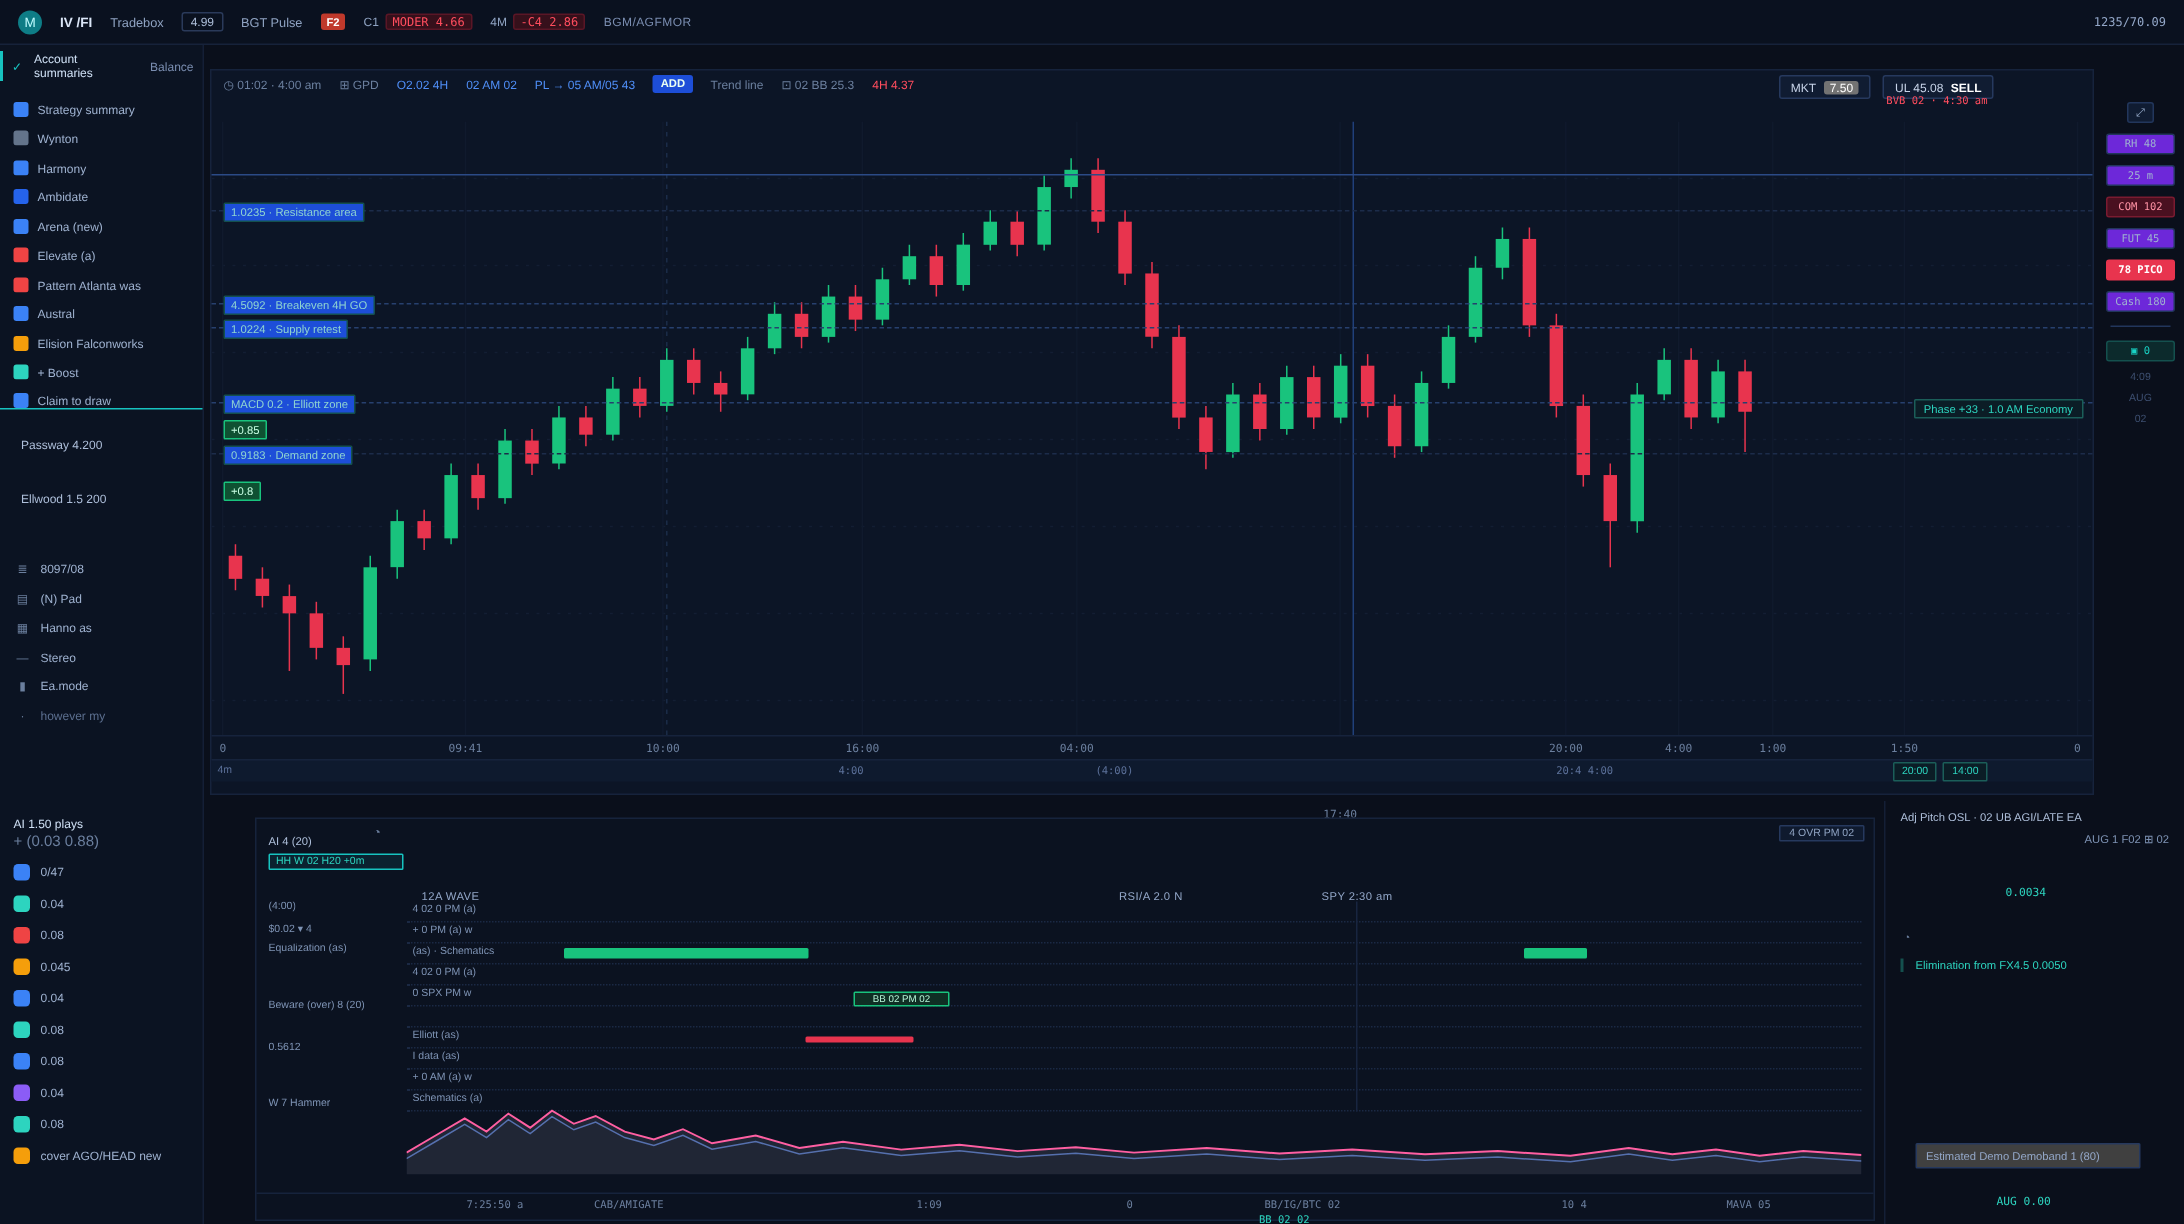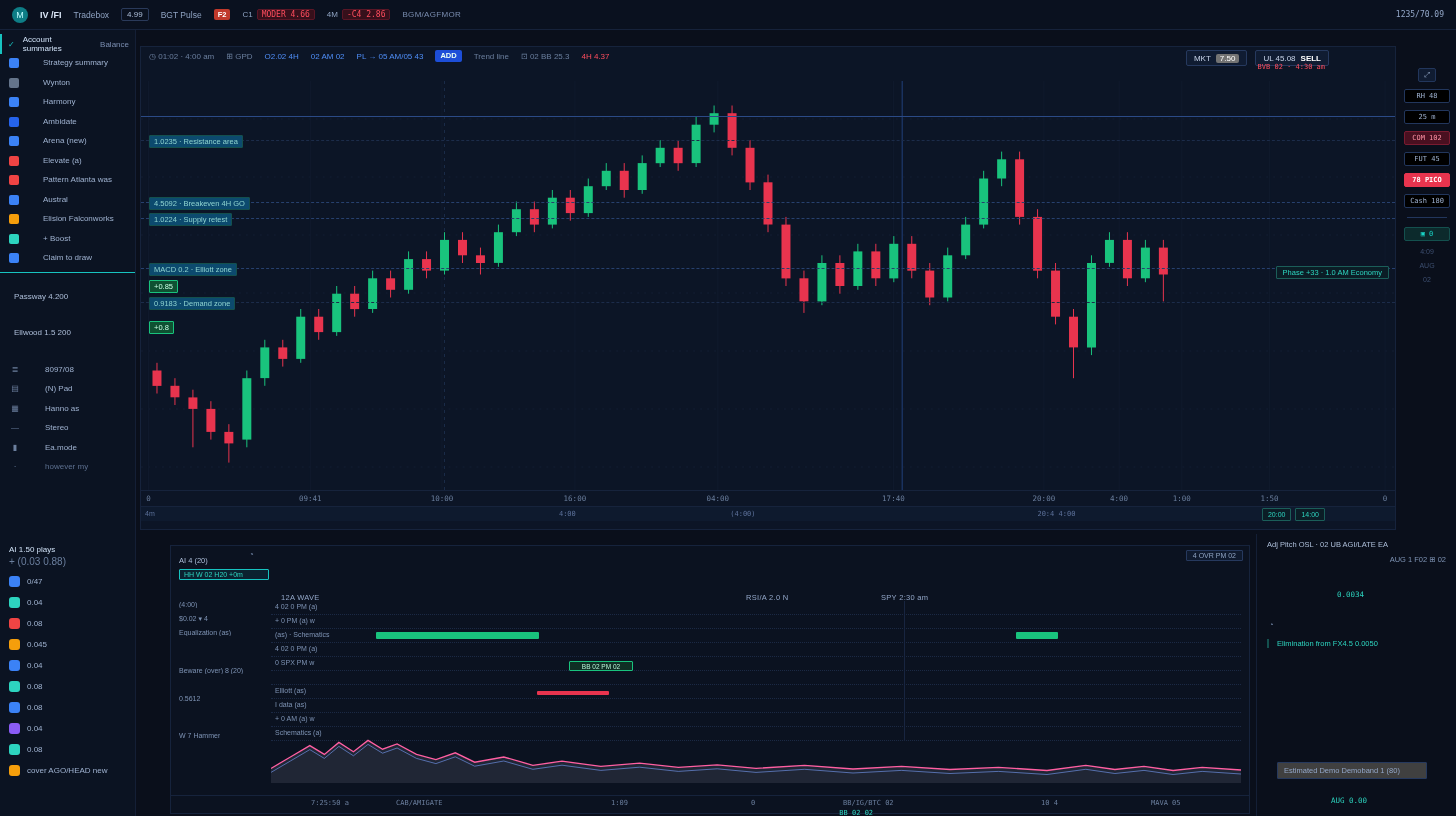--- a/index.html
+++ b/index.html
@@ -19,21 +19,21 @@
   .tb-path{color:#7a8db0;font-size:8px;letter-spacing:.3px}
   .tb-account{margin-left:auto;color:#93a7c8;font-size:8px;font-family:"DejaVu Sans Mono",monospace}
 
   
   .sidebar{position:absolute;left:0;top:30px;width:136px;height:786px;background:#0b1322;border-right:1px solid #141f36}
   .sb-tabs{display:flex;align-items:center;gap:8px;height:20px;padding:0 6px;border-left:2px solid #17c3c0;margin-top:4px}
   .sb-tab{font-size:8px;color:#cfe0f5}
   .sb-tab.dim{color:#7a8db0}
   .sb-tab-ico{color:#17c3c0;font-size:8px}
   .sb-list{margin-top:4px}
-  .sb-item{display:flex;align-items:flex-start;gap:24px;height:19.5px;padding:0 9px;color:#9fb2d0;font-size:8px;white-space:nowrap;overflow:hidden}
+  .sb-item{display:flex;align-items:flex-end;gap:6px;height:19.5px;padding:0 9px;color:#9fb2d0;font-size:8px;white-space:nowrap;overflow:hidden}
   .sb-ico{width:10px;height:10px;border-radius:2px;flex:0 0 auto}
   .sb-item.underline{border-bottom:1px solid #17c3c0}
   .sb-plans{margin-top:14px}
   .sb-plan{height:36px;padding:5px 0 0 14px;color:#aebfda;font-size:8px}
   .sb-tools{margin-top:6px}
   .tool-ico{color:#6b7f9e;width:12px;display:inline-block;text-align:center;font-size:8px;flex:0 0 auto}
   .sb-item.dim2{color:#5c6f8f}
 
   
   .watchlist{position:absolute;left:0;top:515px;right:0}
@@ -56,37 +56,37 @@
   .trade-btn .val-bold{color:#fff;font-weight:bold}
 
   .chart-area{position:absolute;left:0;top:34px;right:0;height:409px}
   #candles-svg{width:100%;height:100%;display:block}
   .overlay-layer{position:absolute;inset:0;pointer-events:none}
   .ovl{position:absolute;left:0;right:0;height:0}
   .ovl.line{border-top:1px solid #2b4a86}
   .ovl.chip-line{border-top:1px dashed #27406e}
   .ovl.chip{border-top:1px dashed #1c2c4a}
   .ovl.green-chip{border:none}
-  .ovl-label{position:absolute;left:8px;top:-6px;font-size:7.5px;color:#8fd4d0;background:#0c4a6e;border:1px solid #14504e;padding:0 4px;line-height:11px;white-space:nowrap;border-radius:1px}
+  .ovl-label{position:absolute;left:8px;top:-6px;font-size:7.5px;color:#8fd4d0;background:#1d4ed8;border:1px solid #14504e;padding:0 4px;line-height:11px;white-space:nowrap;border-radius:1px}
   .ovl.green-chip .ovl-label{background:#0f5132;border-color:#19c37d;color:#c9ffe4}
   .right-badge{position:absolute;right:6px;font-size:7.5px;color:#2dd4bf;border:1px solid #1b5e59;background:#0b1d26;padding:1px 6px;white-space:nowrap;border-radius:1px}
 
   .x-axis{position:absolute;left:0;top:443px;right:0;height:16px;border-top:1px solid #16233c;font-size:7.5px;color:#6b7f9e}
   .x-axis span{position:absolute;top:3px;transform:translateX(-50%);font-family:"DejaVu Sans Mono",monospace}
   .scroll-row{position:absolute;left:0;top:459px;right:0;height:15px;background:#0e1a2e;border-top:1px solid #16233c;font-size:7px;color:#5c719a}
   .scroll-row .mark{position:absolute;top:3px;transform:translateX(-50%);font-family:"DejaVu Sans Mono",monospace}
   .scroll-left{position:absolute;left:4px;top:3px}
   .scroll-chips{position:absolute;right:70px;top:1px;display:flex;gap:4px}
   .scroll-chip{border:1px solid #1b5e59;color:#2dd4bf;padding:0 5px;line-height:11px;font-size:7px;background:#0b1d26;border-radius:1px}
   .scroll-alert{position:absolute;right:70px;top:16px;color:#ff4d5e;font-size:7px;font-family:"DejaVu Sans Mono",monospace}
 
   
   .trade-rail{position:absolute;right:2px;top:46px;width:54px;height:484px;display:flex;flex-direction:column;align-items:center;gap:7px;padding-top:22px;font-size:7.5px}
   .rail-icon{width:18px;height:14px;border:1px solid #22365c;background:#101c32;color:#8fa3c2;display:flex;align-items:center;justify-content:center;border-radius:2px;cursor:pointer}
-  .rail-btn{width:46px;height:14px;background:#000000;border:1px solid #22365c;color:#9fb2d0;display:flex;align-items:center;justify-content:center;border-radius:2px;cursor:pointer;font-family:"DejaVu Sans Mono",monospace;font-size:7px}
+  .rail-btn{width:46px;height:14px;background:#6d28d9;border:1px solid #22365c;color:#9fb2d0;display:flex;align-items:center;justify-content:center;border-radius:2px;cursor:pointer;font-family:"DejaVu Sans Mono",monospace;font-size:7px}
   .rail-btn.maroon{background:#4a1020;border-color:#7a1b30;color:#ff93a5}
   .rail-btn.sell{background:#e8344e;border-color:#e8344e;color:#fff;font-weight:bold}
   .rail-btn.teal{color:#19d3c5;border-color:#14504e;background:#0c2a2c}
   .rail-divider{width:40px;border-top:1px solid #22365c;height:0;margin:2px 0}
   .rail-faint{color:#3d4f70;font-size:7px}
 
   
   .indicator{position:absolute;left:170px;top:545px;width:1080px;height:269px;background:#0b1220;border:1px solid #16233c}
   .ind-corner{position:absolute;right:6px;top:4px;border:1px solid #26395e;color:#8fa3c2;font-size:7px;padding:1px 6px;border-radius:1px;background:#0f1a2e}
   .ind-gear{position:absolute;left:78px;top:4px;color:#6b7f9e;font-size:8px}
@@ -458,21 +458,21 @@
         <div class="right-badge" style="top: 185px;">Phase +33 · 1.0 AM Economy</div>
       </div>
   </div>
 
   <div class="x-axis" id="x-axis">
       <span style="left: 0.6%;">0</span>
       <span style="left: 13.5%;">09:41</span>
       <span style="left: 24%;">10:00</span>
       <span style="left: 34.6%;">16:00</span>
       <span style="left: 46%;">04:00</span>
-      <span style="left: 60%;">17:40</span>
+      <span style="left: 60%; margin-top: 44px;">17:40</span>
       <span style="left: 72%;">20:00</span>
       <span style="left: 78%;">4:00</span>
       <span style="left: 83%;">1:00</span>
       <span style="left: 90%;">1:50</span>
       <span style="left: 99.2%;">0</span>
     </div>
 
   <div class="scroll-row" id="scroll-row">
     <span class="scroll-left">4m</span>
     <span class="scroll-chips" id="scroll-chips">

